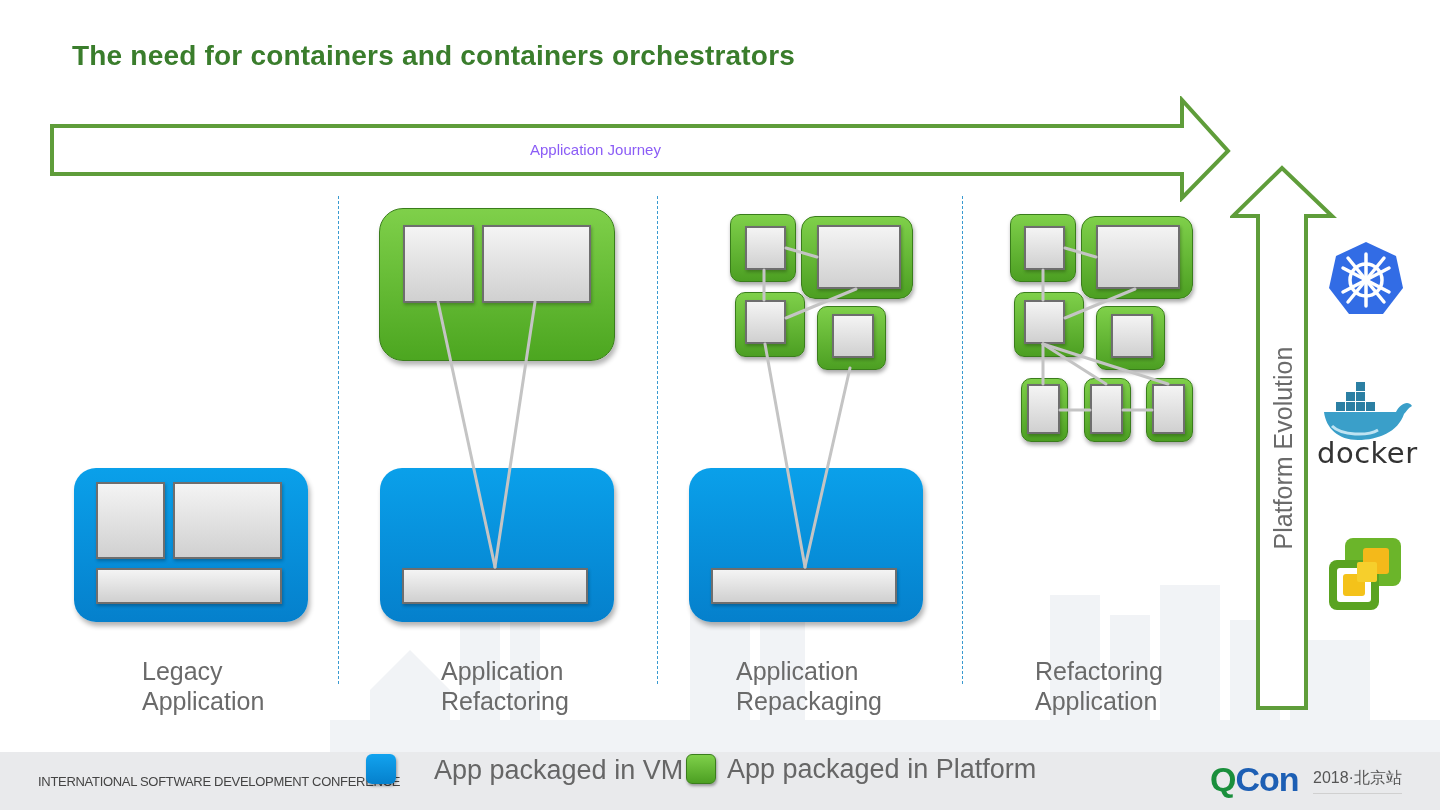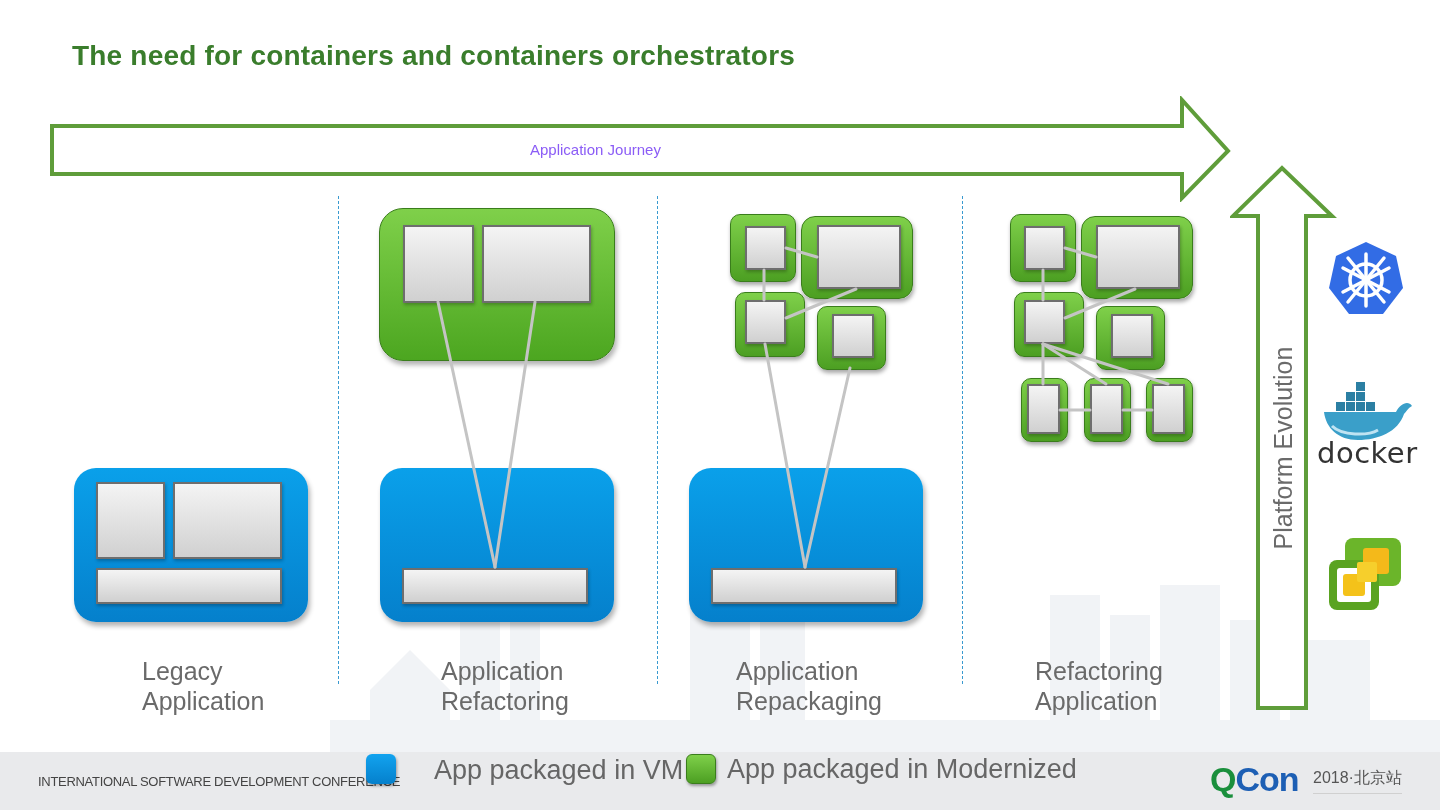--- a/index.html
+++ b/index.html
@@ -173,16 +173,16 @@
   <rect x="16" y="38" width="22" height="22" rx="3" fill="#f4c21a"></rect>
   <rect x="30" y="26" width="20" height="20" rx="2" fill="#f6cf2c"></rect>
 </svg>
 
 <div id="footer" class="abs"></div>
 <div id="conf-text" class="abs">INTERNATIONAL SOFTWARE DEVELOPMENT CONFERENCE</div>
 
 <div class="abs legend-swatch" style="left:366px;top:754px;background:linear-gradient(#12a3ef,#0580cc);"></div>
 <div class="abs legend-label" style="left:394px;top:755px;margin-left:40px;">App packaged in VM</div>
 <div class="abs legend-swatch" style="left:686px;top:754px;background:linear-gradient(#7fd04a,#4c9f22);border:1px solid #3a7d1c;box-sizing:border-box;"></div>
-<div class="abs legend-label" style="left:727px;top:754px;">App packaged in Modernized</div>
+<div class="abs legend-label" style="left:727px;top:754px;">App packaged in Platform</div>
 
 <div id="qcon" class="abs"><span class="q">Q</span><span class="con">Con</span></div>
 <div id="qcon-year" class="abs">2018·北京站</div>
 
 </body></html>

